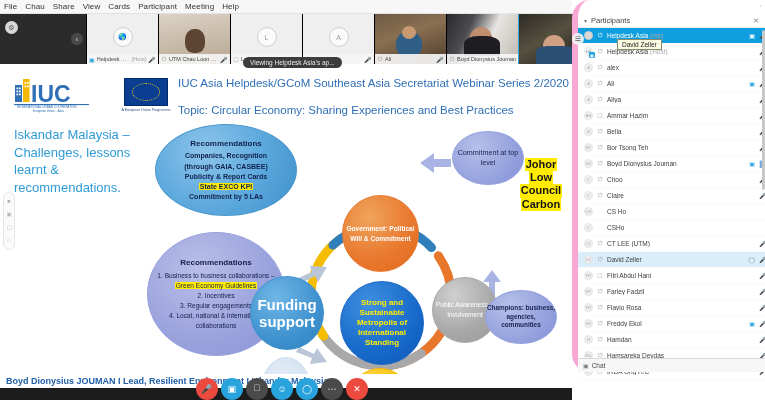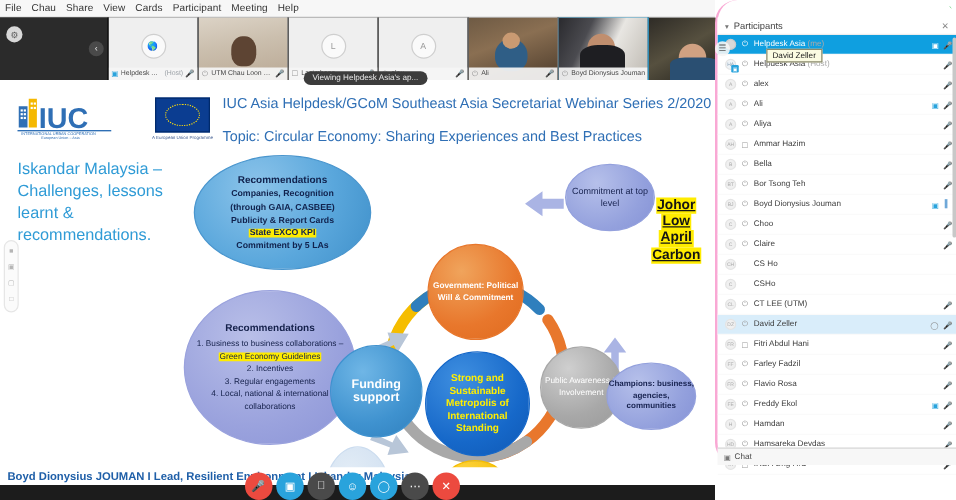--- a/index.html
+++ b/index.html
@@ -125,23 +125,23 @@
     left:147px; top:168px; width:138px; height:124px;
     background:radial-gradient(circle at 38% 30%, #b9bfe8 0%, #9aa2dd 60%, #8a93d6 100%);
     border:1px solid #9aa2dd;
     color:#14204a; font-size:6.6px; line-height:1.5;
     flex-direction:column; padding:4px 6px;
   }
   .rec-hd { font-weight:bold; font-size:8px; margin-bottom:2px; }
   .hl { background:#ffec00; padding:0 1px; }
 
   .funding {
-    left:264px; top:212px; width:74px; height:74px;
+    left:250px; top:212px; width:74px; height:74px;
     background:radial-gradient(circle at 35% 28%, #6fb6e6 0%, #3f92cf 60%, #2f7fbd 100%);
-    color:#ffffff; font-size:10px; font-weight:bold; line-height:1.15;
+    color:#ffffff; font-size:15px; font-weight:bold; line-height:1.15;
     flex-direction:column; border:1px solid #3f92cf;
   }
 
   .gov {
     left:342px; top:131px; width:77px; height:77px;
     background:radial-gradient(circle at 35% 28%, #f0a45c 0%, #e8772c 60%, #df6a1e 100%);
     color:#ffffff; font-size:6.6px; font-weight:bold; line-height:1.4;
     flex-direction:column; border:1px solid #e8772c;
   }
   .strong {
@@ -179,21 +179,21 @@
     background:radial-gradient(circle at 38% 22%, #e2ecf6 0%, #cbdcef 70%, #bed3ea 100%);
     color:#123; font-size:6.2px; line-height:1.4; border-radius:50%;
     flex-direction:column; border:1px solid #cbdcef; padding:5px 3px;
   }
 
   .johor {
     position:absolute; left:512px; top:94px; width:58px;
     font-size:11px; font-weight:bold; color:#141414; text-align:center;
     line-height:1.2;
   }
-  .johor span { background:#ffec00; padding:0 1px; display:inline-block;text-decoration:underline; }
+  .johor span { background:#ffec00; padding:0 1px; display:inline-block; }
 
   
   .caption-bar {
     position:absolute; left:0; top:374px; width:572px; height:14px;
     background:#ffffff; display:flex; align-items:center;
     font-size:9px; font-weight:bold; color:#1f5fa8; padding-left:6px;
     white-space:nowrap; overflow:hidden;
   }
 
   
@@ -206,21 +206,21 @@
   .cbtn { width:22px;height:22px;border-radius:50%;
     display:flex;align-items:center;justify-content:center;
     color:#fff; font-size:9px; }
   .cbtn.red   { background:#ec4a3f; }
   .cbtn.blue  { background:#29a3dc; }
   .cbtn.grey  { background:#4a4a4a; }
 
   
   .panel {
     position:absolute; left:572px; top:0; width:193px; height:372px;
-    background:#ffffff; border-left:2px solid #f9a8d4;border-radius:18px;
+    background:#ffffff; border-left:6px solid #f9a8d4;border-radius:18px;
   }
   .panel-hd {
     height:14px; margin-top:14px; display:flex; align-items:center;
     padding:0 6px; gap:4px; border-bottom:1px solid #ededed; background:#fff;
   }
   .panel-hd .chev { font-size:6px; color:#777; }
   .panel-hd .ttl  { font-size:7.5px; color:#444; flex:1; }
   .panel-hd .x    { font-size:7px; color:#888; }
 
   .plist { position:absolute; top:28px; left:0; width:193px; height:354px;
@@ -452,21 +452,21 @@
     <div class="ellipse champ">Champions: business, agencies, communities</div>
 
     <div class="ellipse iucasia">
       
       
     </div>
 
     <div class="johor">
       <span>Johor</span><br>
       <span>Low</span><br>
-      <span>April</span><br>
+      <span>Council</span><br>
       <span>Carbon</span>
     </div>
 
   </div>
 
   <div class="caption-bar">Boyd Dionysius JOUMAN I Lead, Resilient Environment I Iskandar Malaysia</div>
 
   <div class="controlbar"></div>
   <div class="ctrls">
     <div class="cbtn red">🎤</div>

